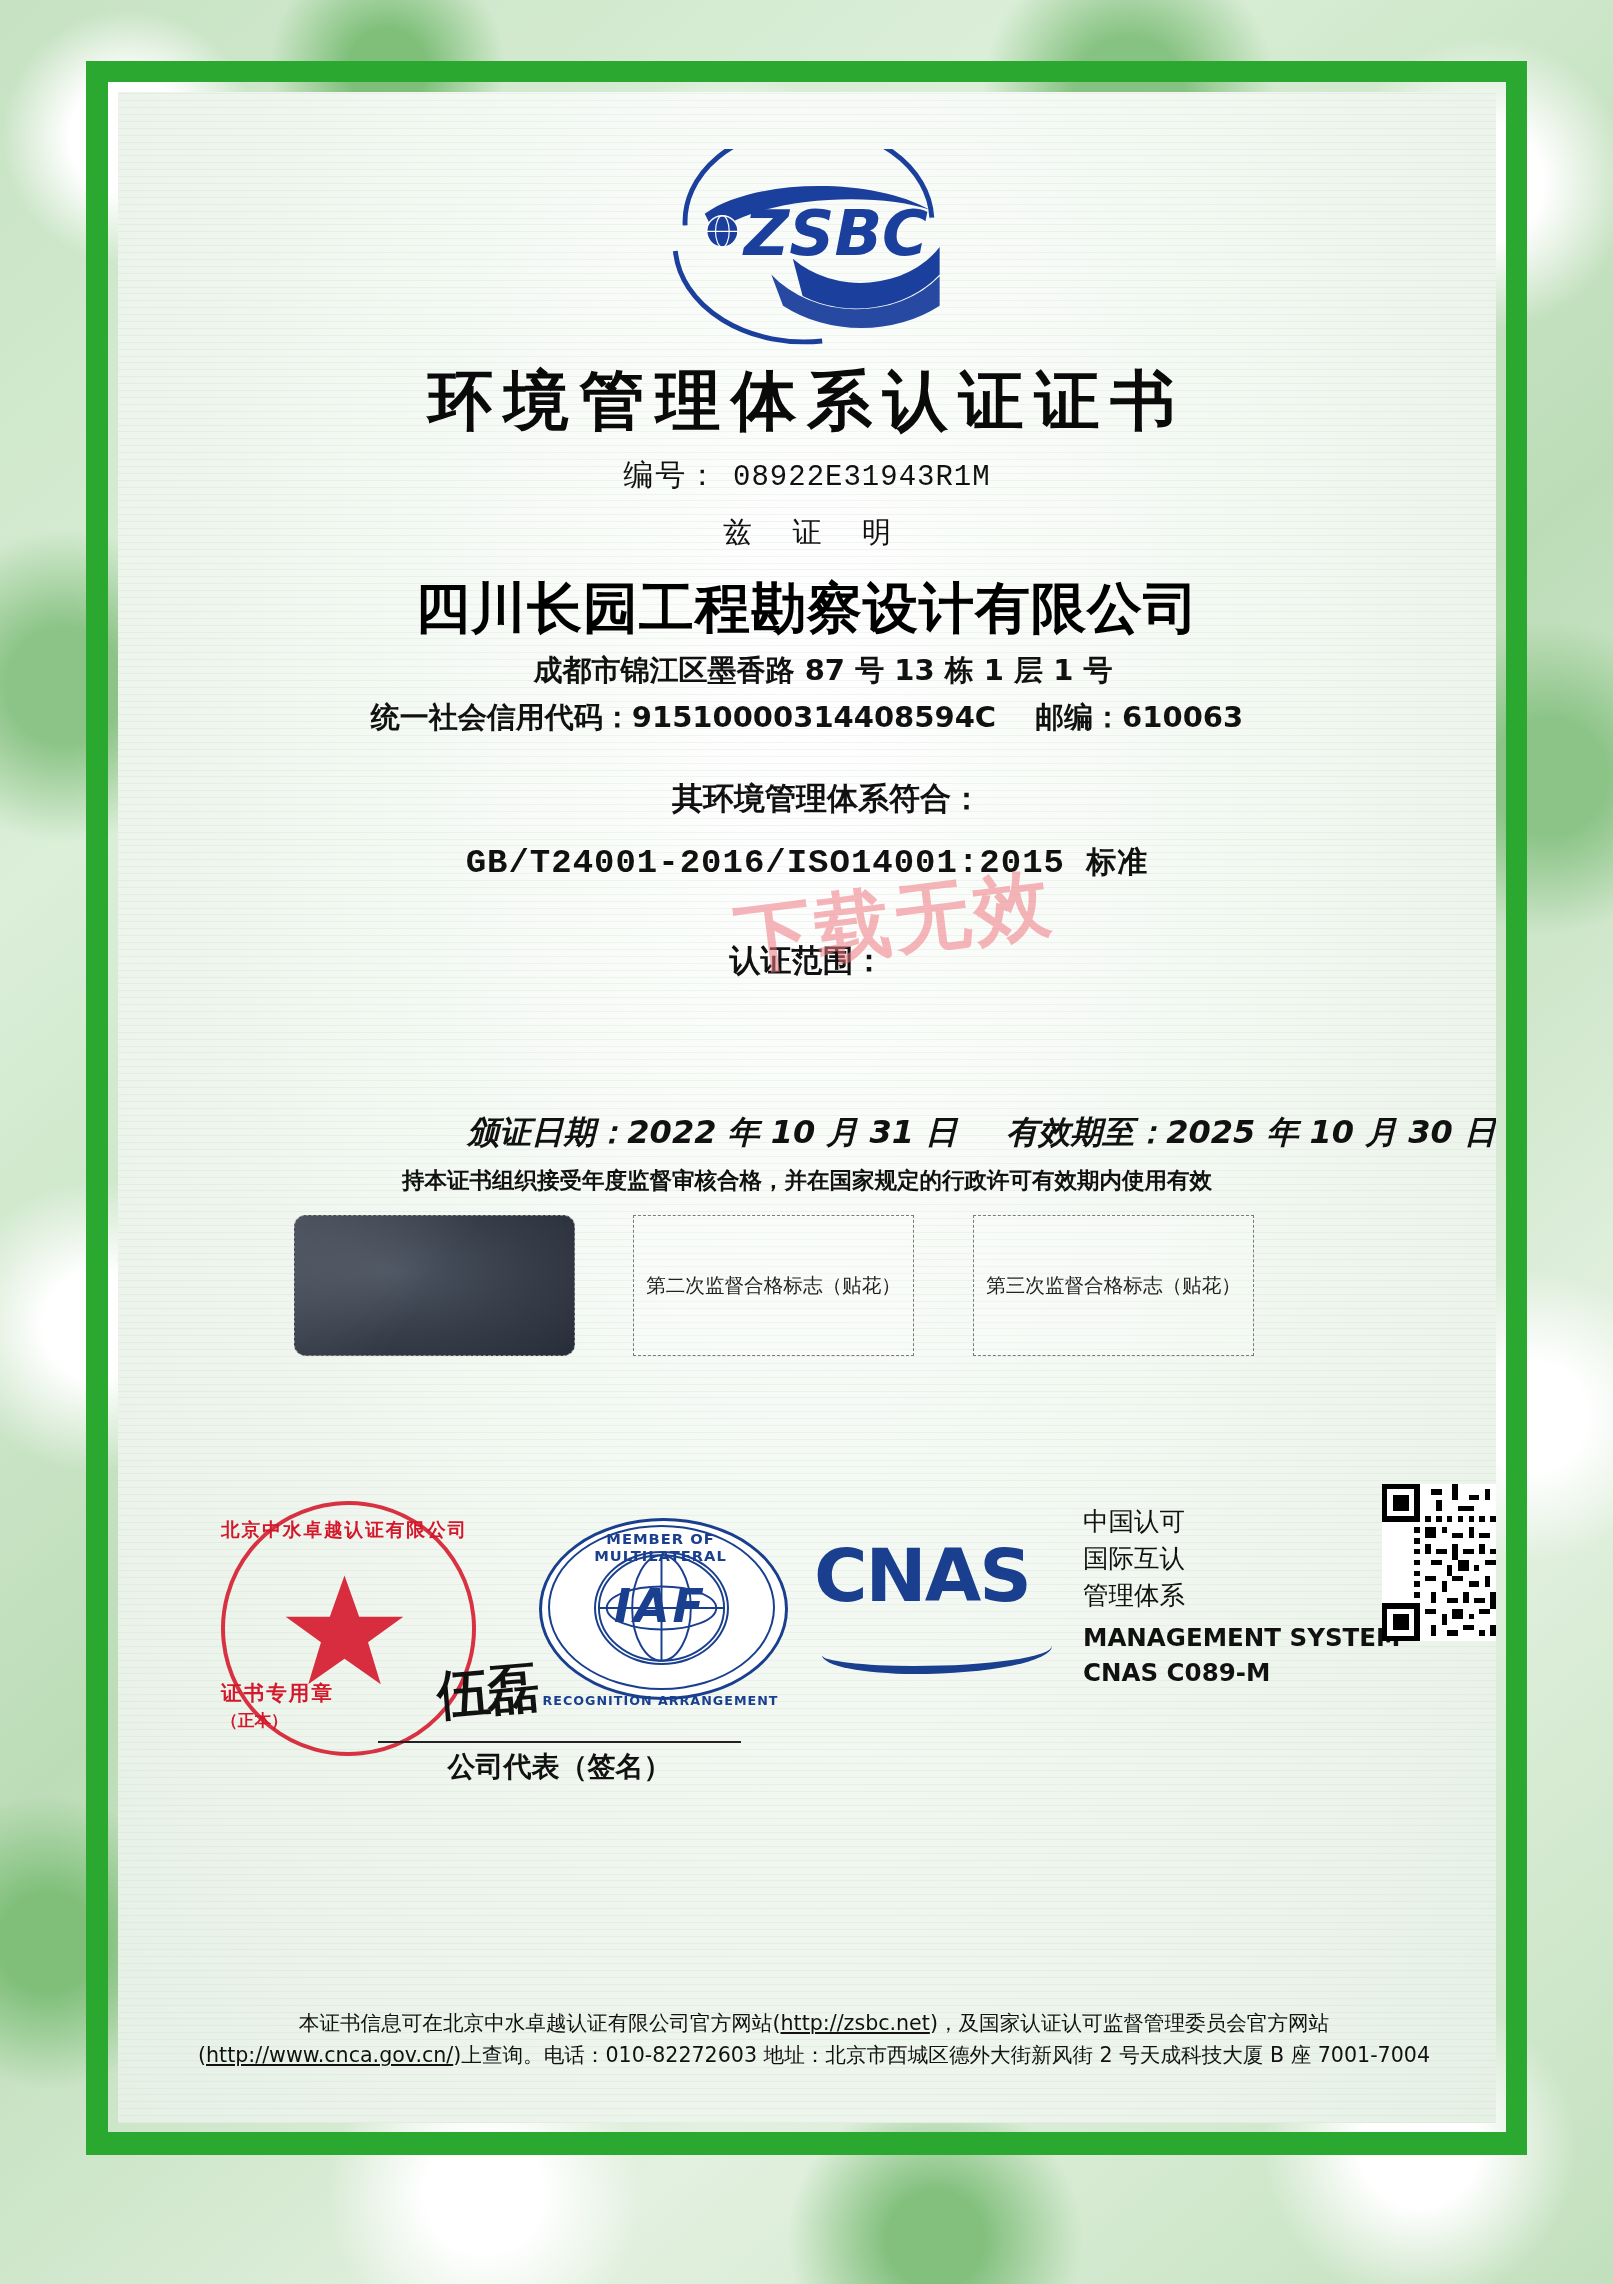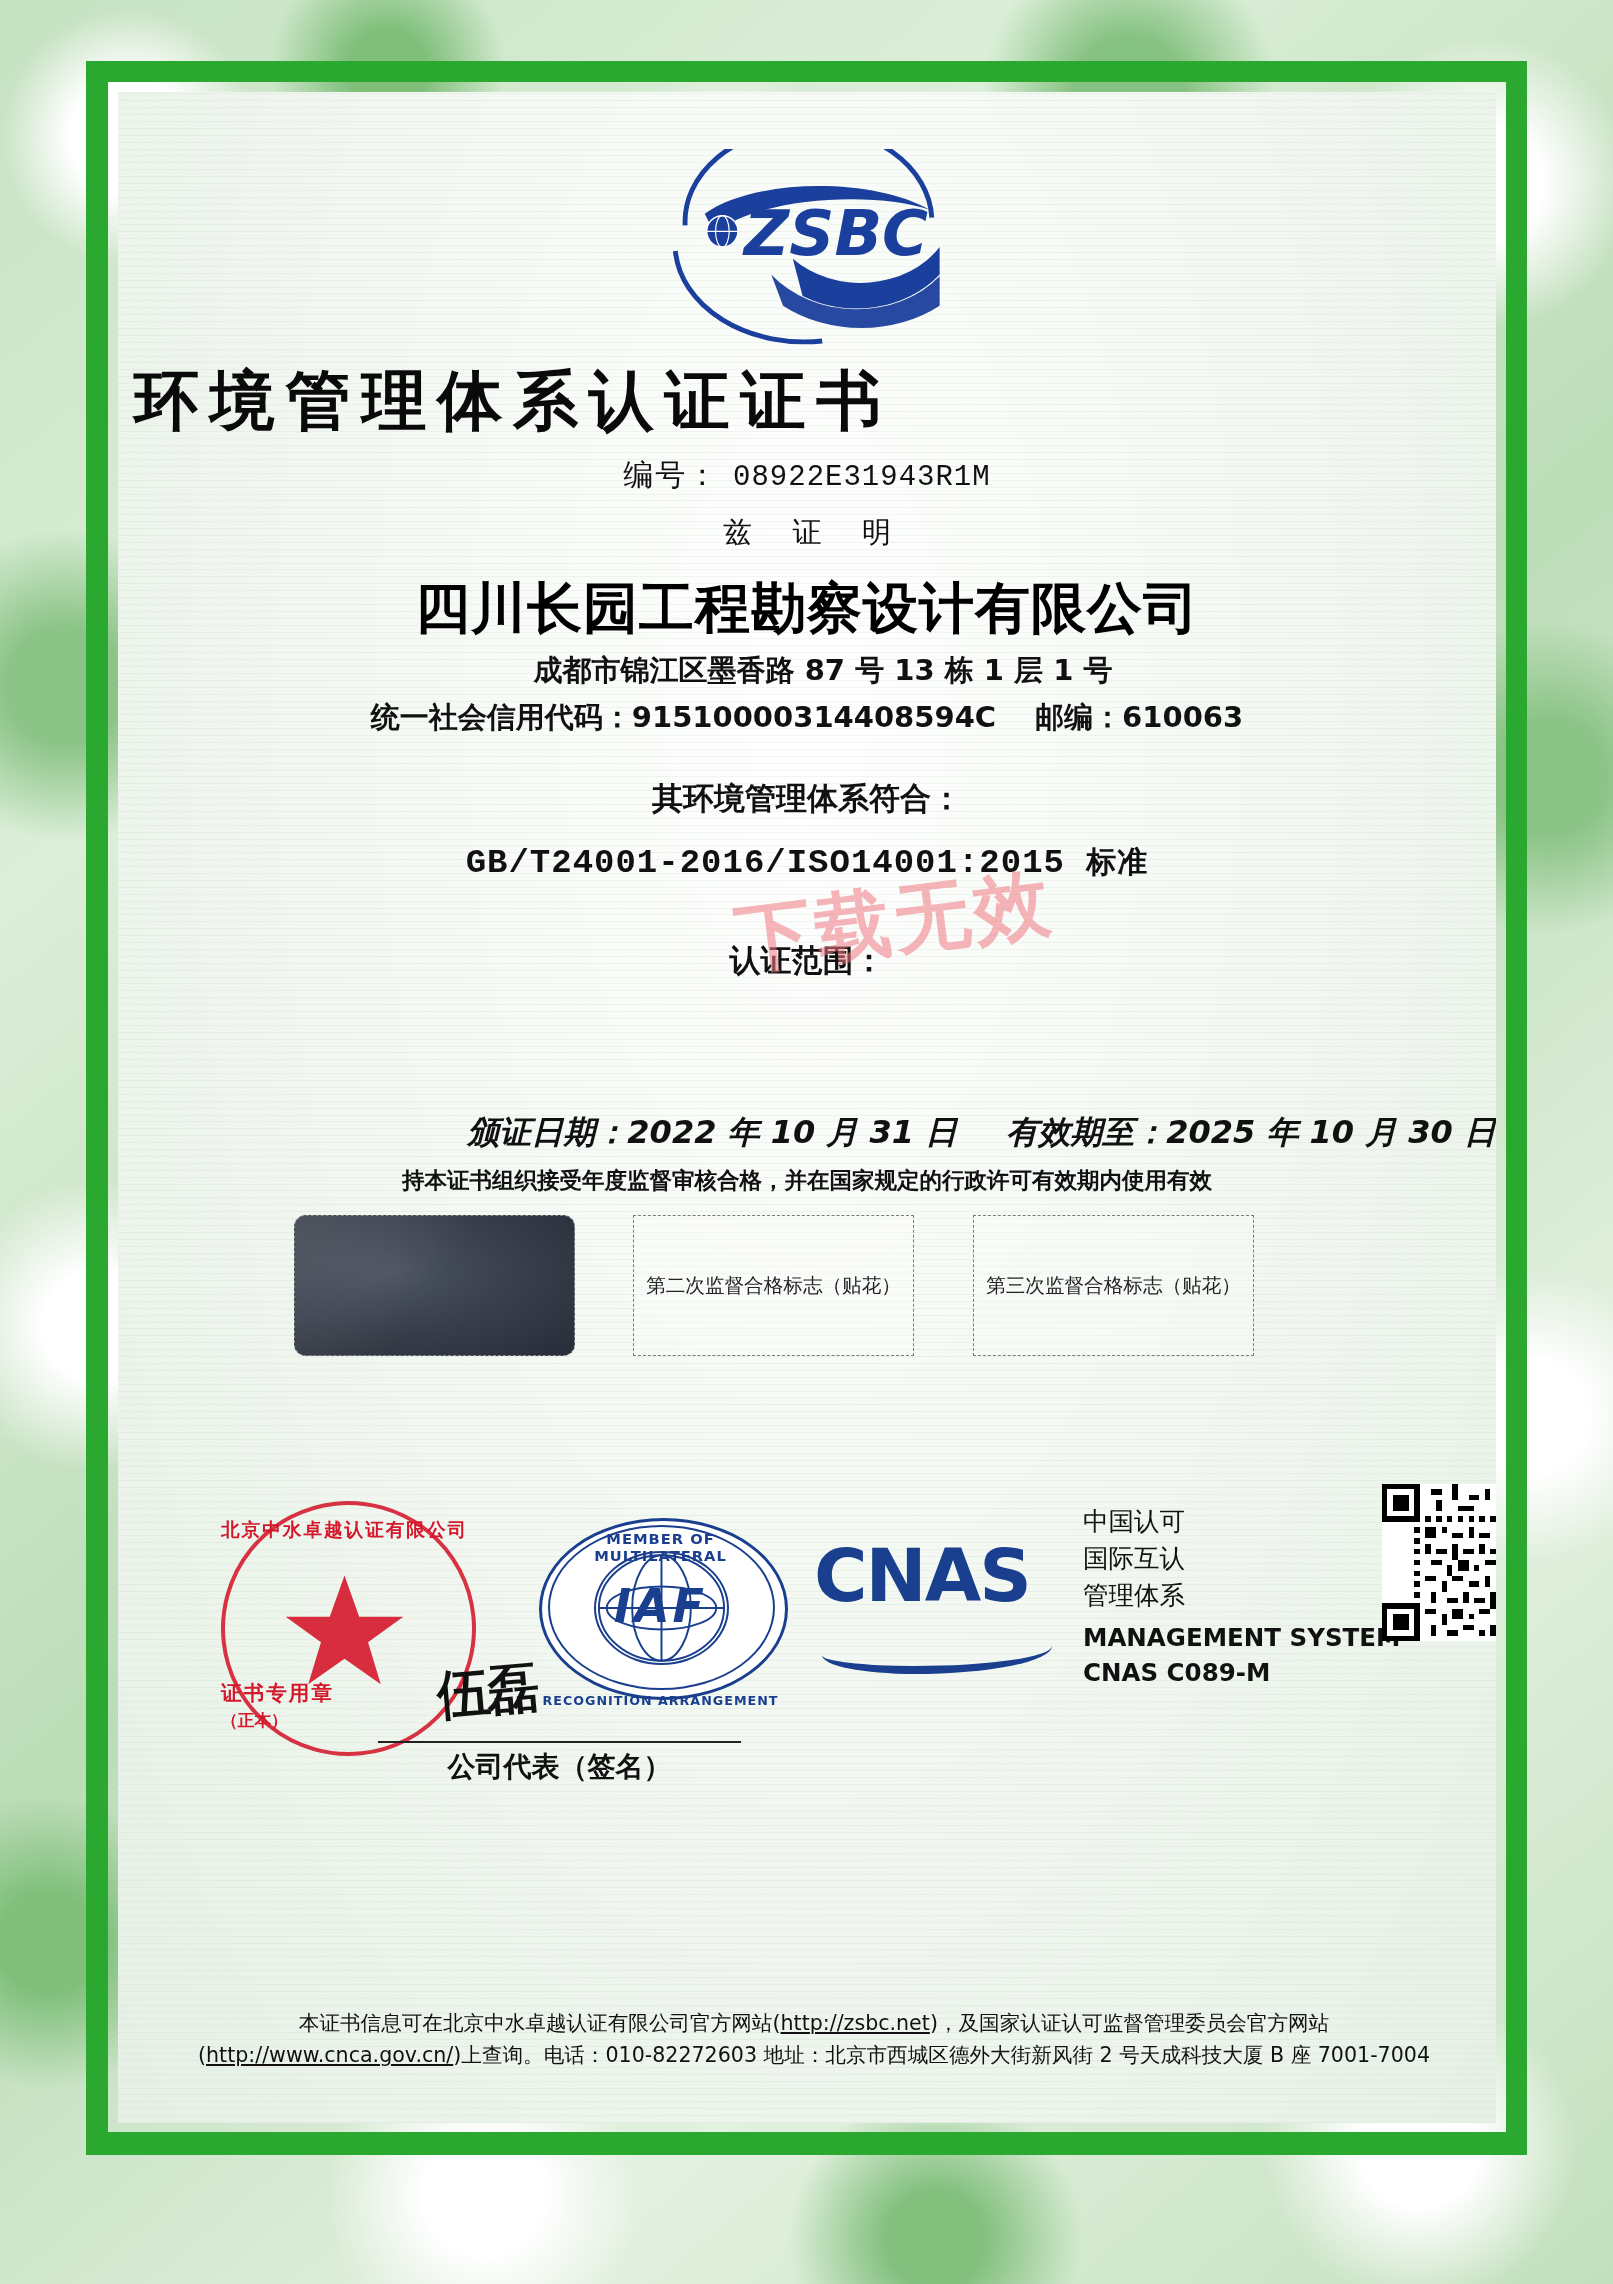--- a/index.html
+++ b/index.html
@@ -91,23 +91,23 @@
   #zsbc-logo {
     display: inline-block;
     position: relative;
     width: 323px;
     height: 196px;
   }
 
   #main-title {
     position: absolute;
     top: 265px;
-    left: 16px;
-    width: 100%;
-    text-align: left;
+    left: 0;
+    width: 100%;
+    text-align: center;
     font-family: "DejaVu Sans", "Liberation Sans", sans-serif;
     font-weight: bold;
     font-size: 65px;
     letter-spacing: 10.8px;
     color: #0a0a0a;
     white-space: nowrap;
   }
 
   #cert-number-line {
     position: absolute;
@@ -186,20 +186,21 @@
   #conformity-line {
     position: absolute;
     top: 686px;
     left: 0;
     width: 100%;
     text-align: center;
     font-family: "DejaVu Sans", sans-serif;
     font-weight: bold;
     font-size: 31px;
     color: #111;
+    padding-left: 20px;
   }
 
   #standard-line {
     position: absolute;
     top: 750px;
     left: 0;
     width: 100%;
     text-align: center;
     font-family: "Liberation Mono", monospace;
     font-weight: bold;

